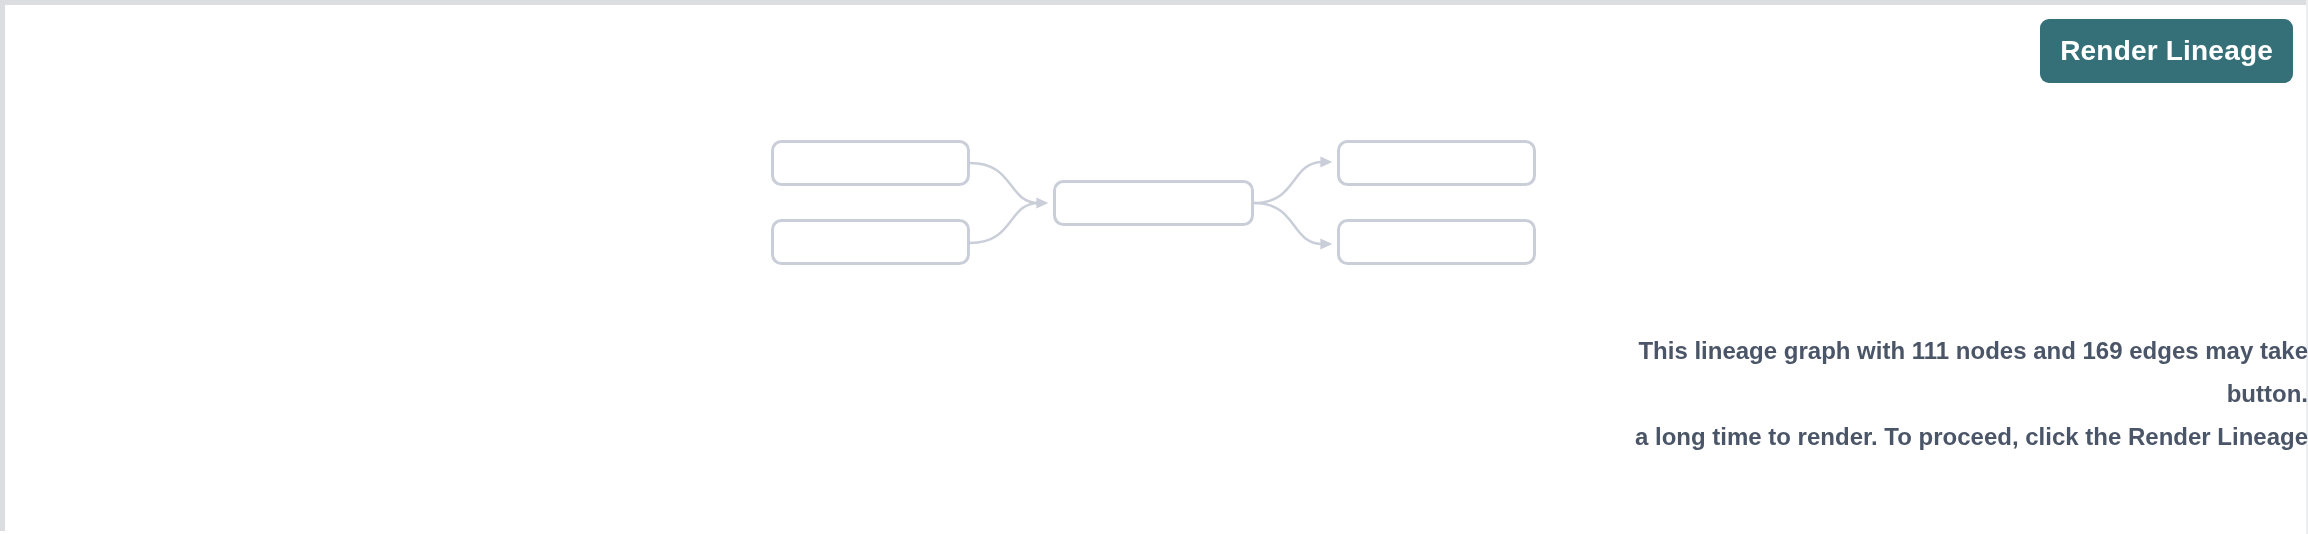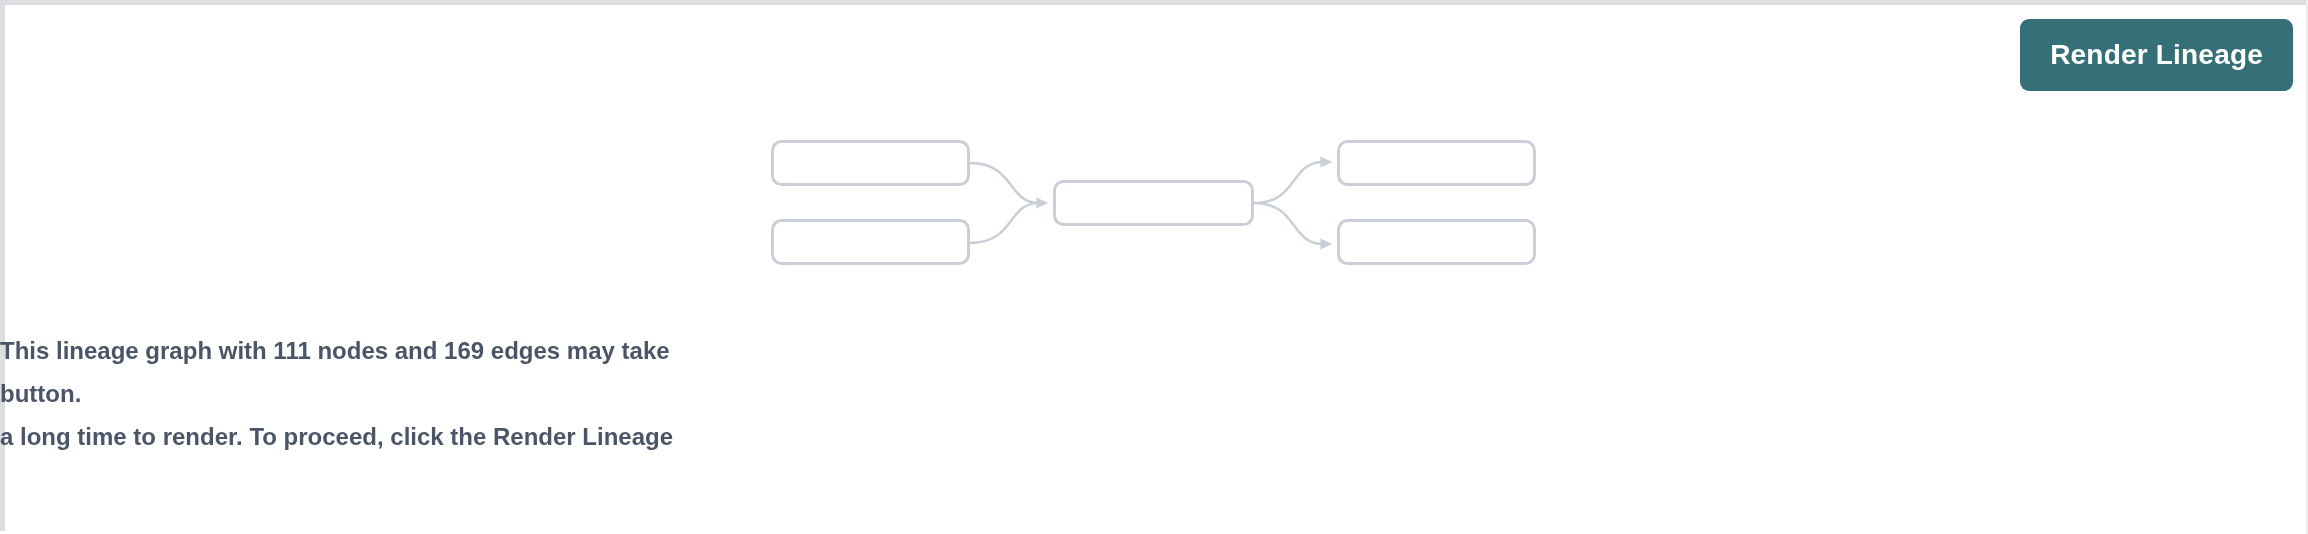--- a/index.html
+++ b/index.html
@@ -25,21 +25,21 @@
   .border-left{
     position:absolute;left:0;top:0;width:5px;height:531px;
     background:var(--color-border);
   }
   .border-right{
     position:absolute;right:0;top:0;width:2px;height:534px;
     background:var(--color-border-faint);
   }
   .render-btn{
     position:absolute;top:19px;right:15px;
-    height:72px;padding:0 30px;
+    height:64px;padding:0 20px;
     background:var(--color-accent);
     color:var(--color-button-text);
     border:none;border-radius:9px;
     font-family:"Liberation Sans", sans-serif;
     font-size:28px;font-weight:700;
     letter-spacing:0.2px;
     cursor:pointer;
   }
   .placeholder-graphic{
     position:absolute;left:771px;top:140px;
@@ -54,21 +54,21 @@
     fill:none;
     stroke:var(--color-graph);
     stroke-width:2.5;
     stroke-linecap:round;
   }
   .placeholder-graphic .arrowhead{
     fill:var(--color-graph);
   }
   .notice{
     position:absolute;left:0;top:329px;width:2308px;
-    text-align:left;
+    text-align:right;
     color:var(--color-text);
     font-size:24px;line-height:43px;font-weight:700;
   }
 </style>
 </head>
 <body>
 
 <div>
 
   <div class="border-top"></div>

